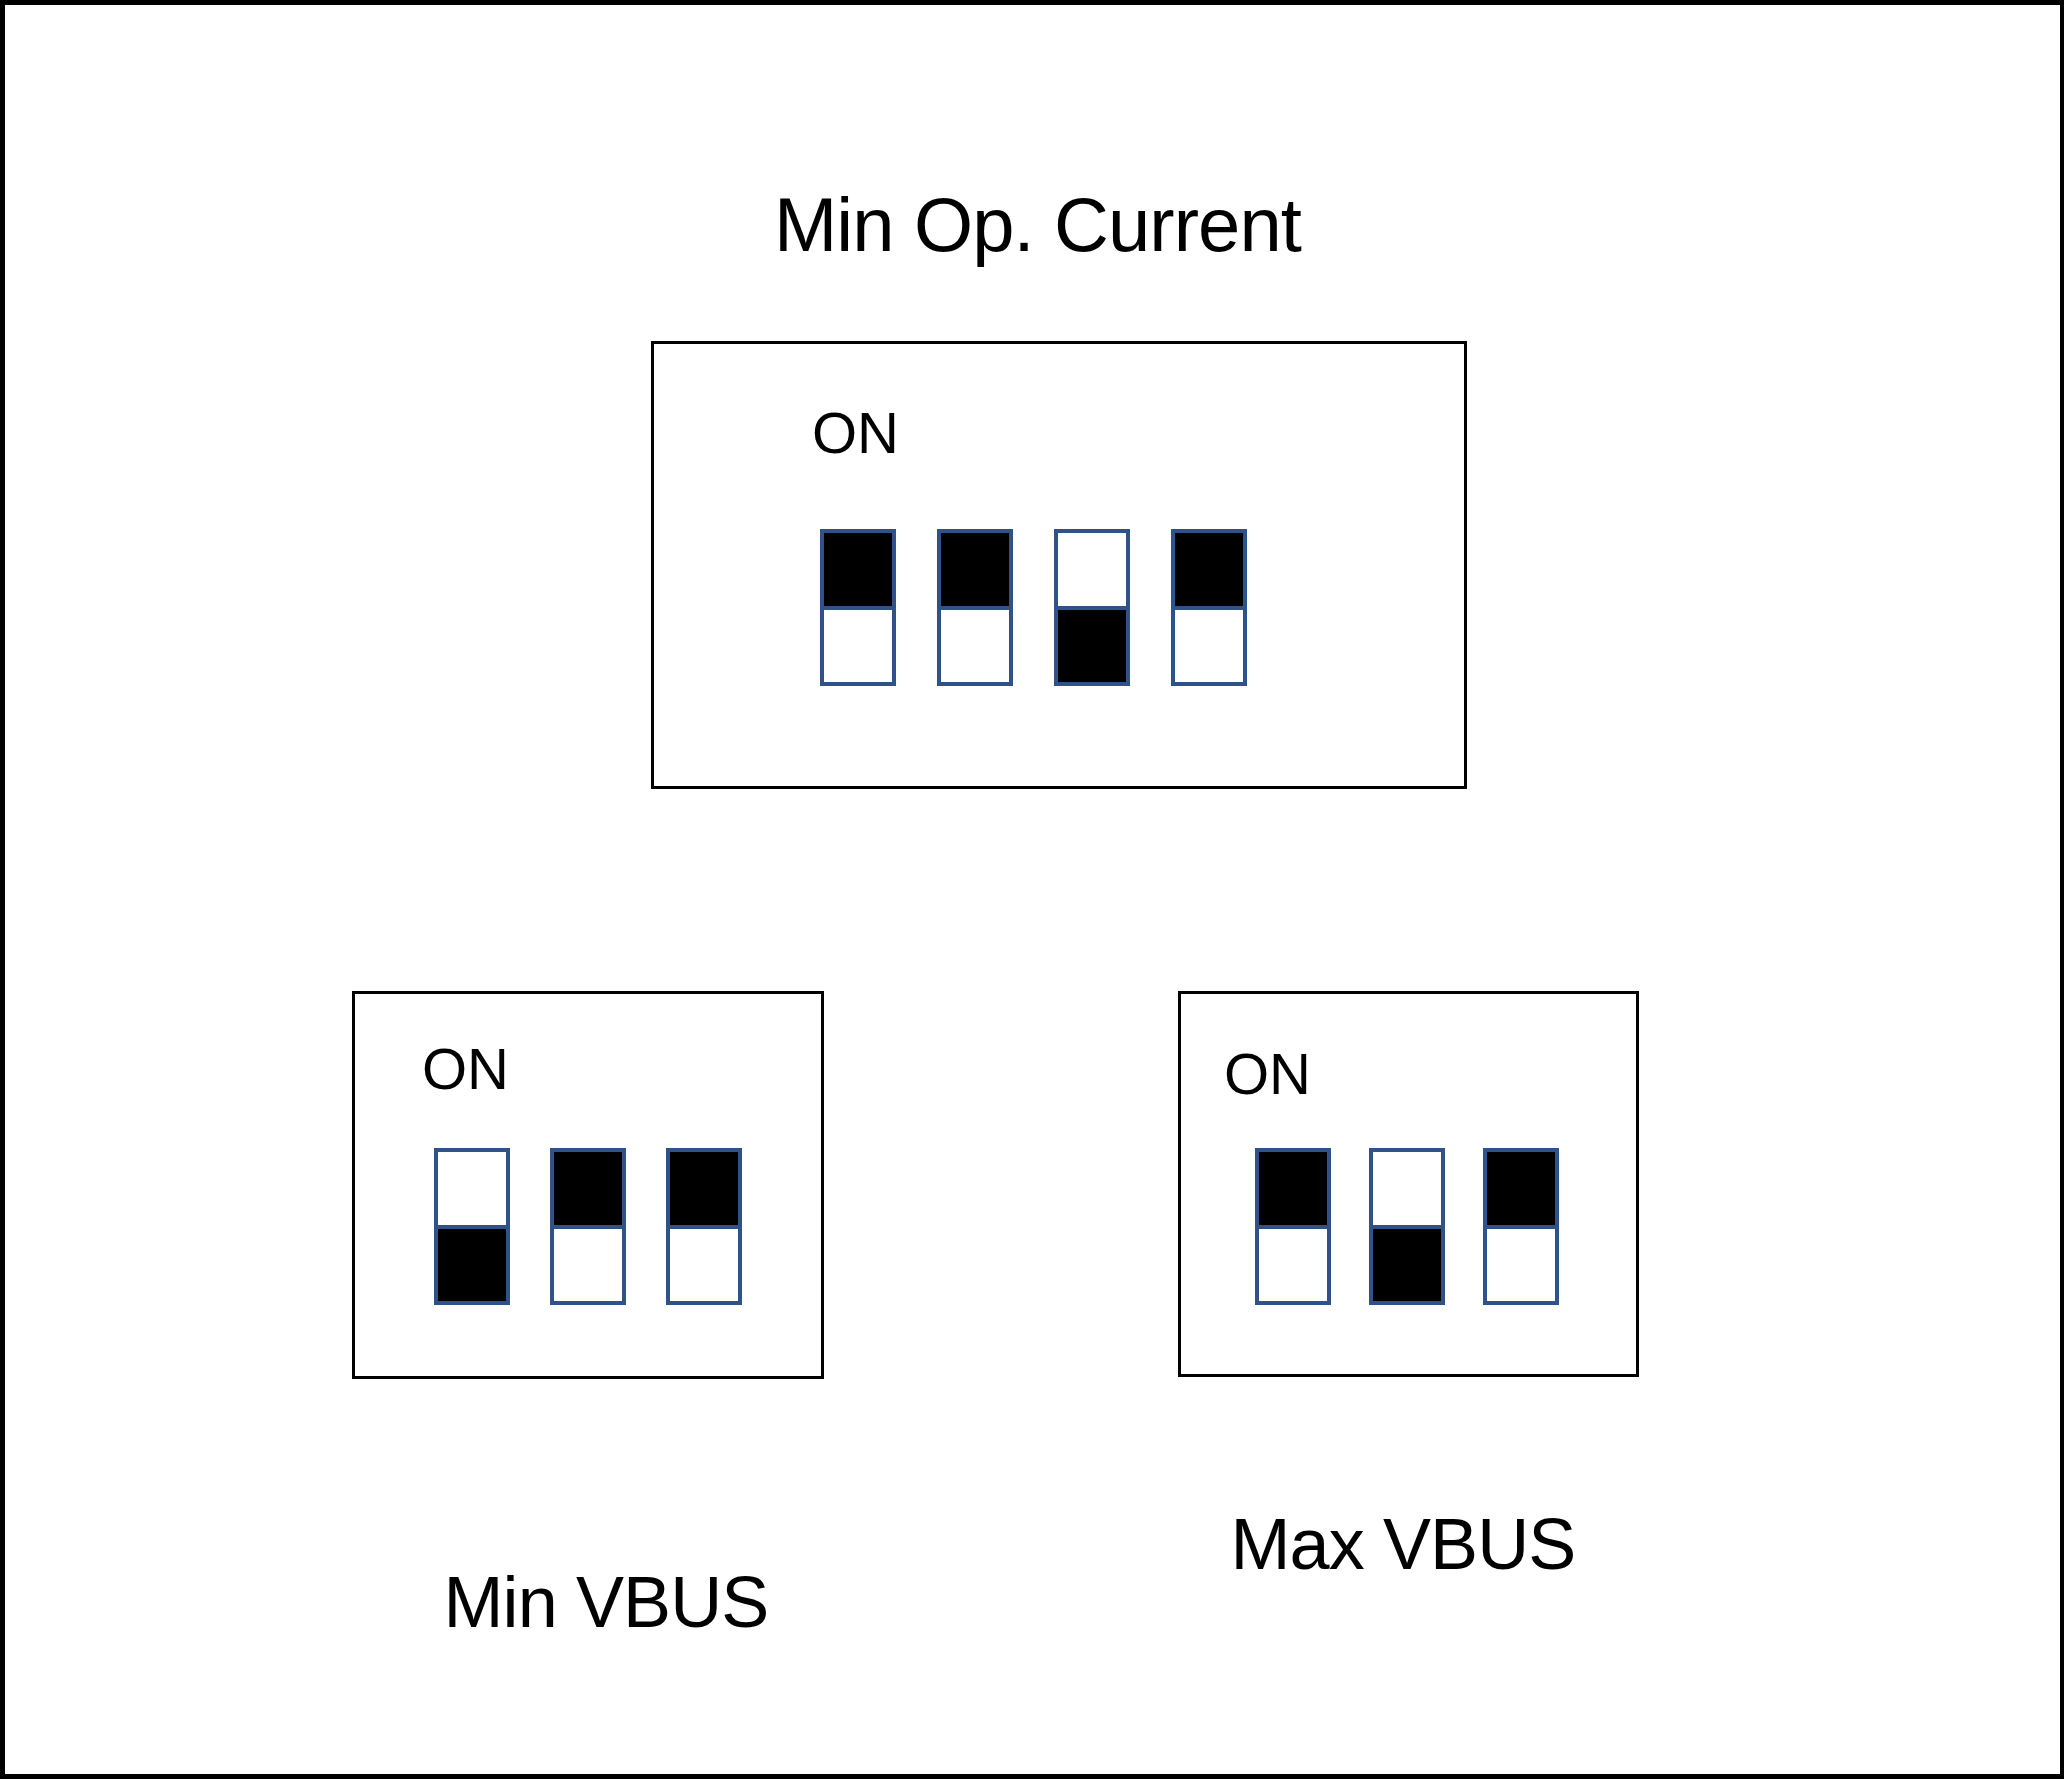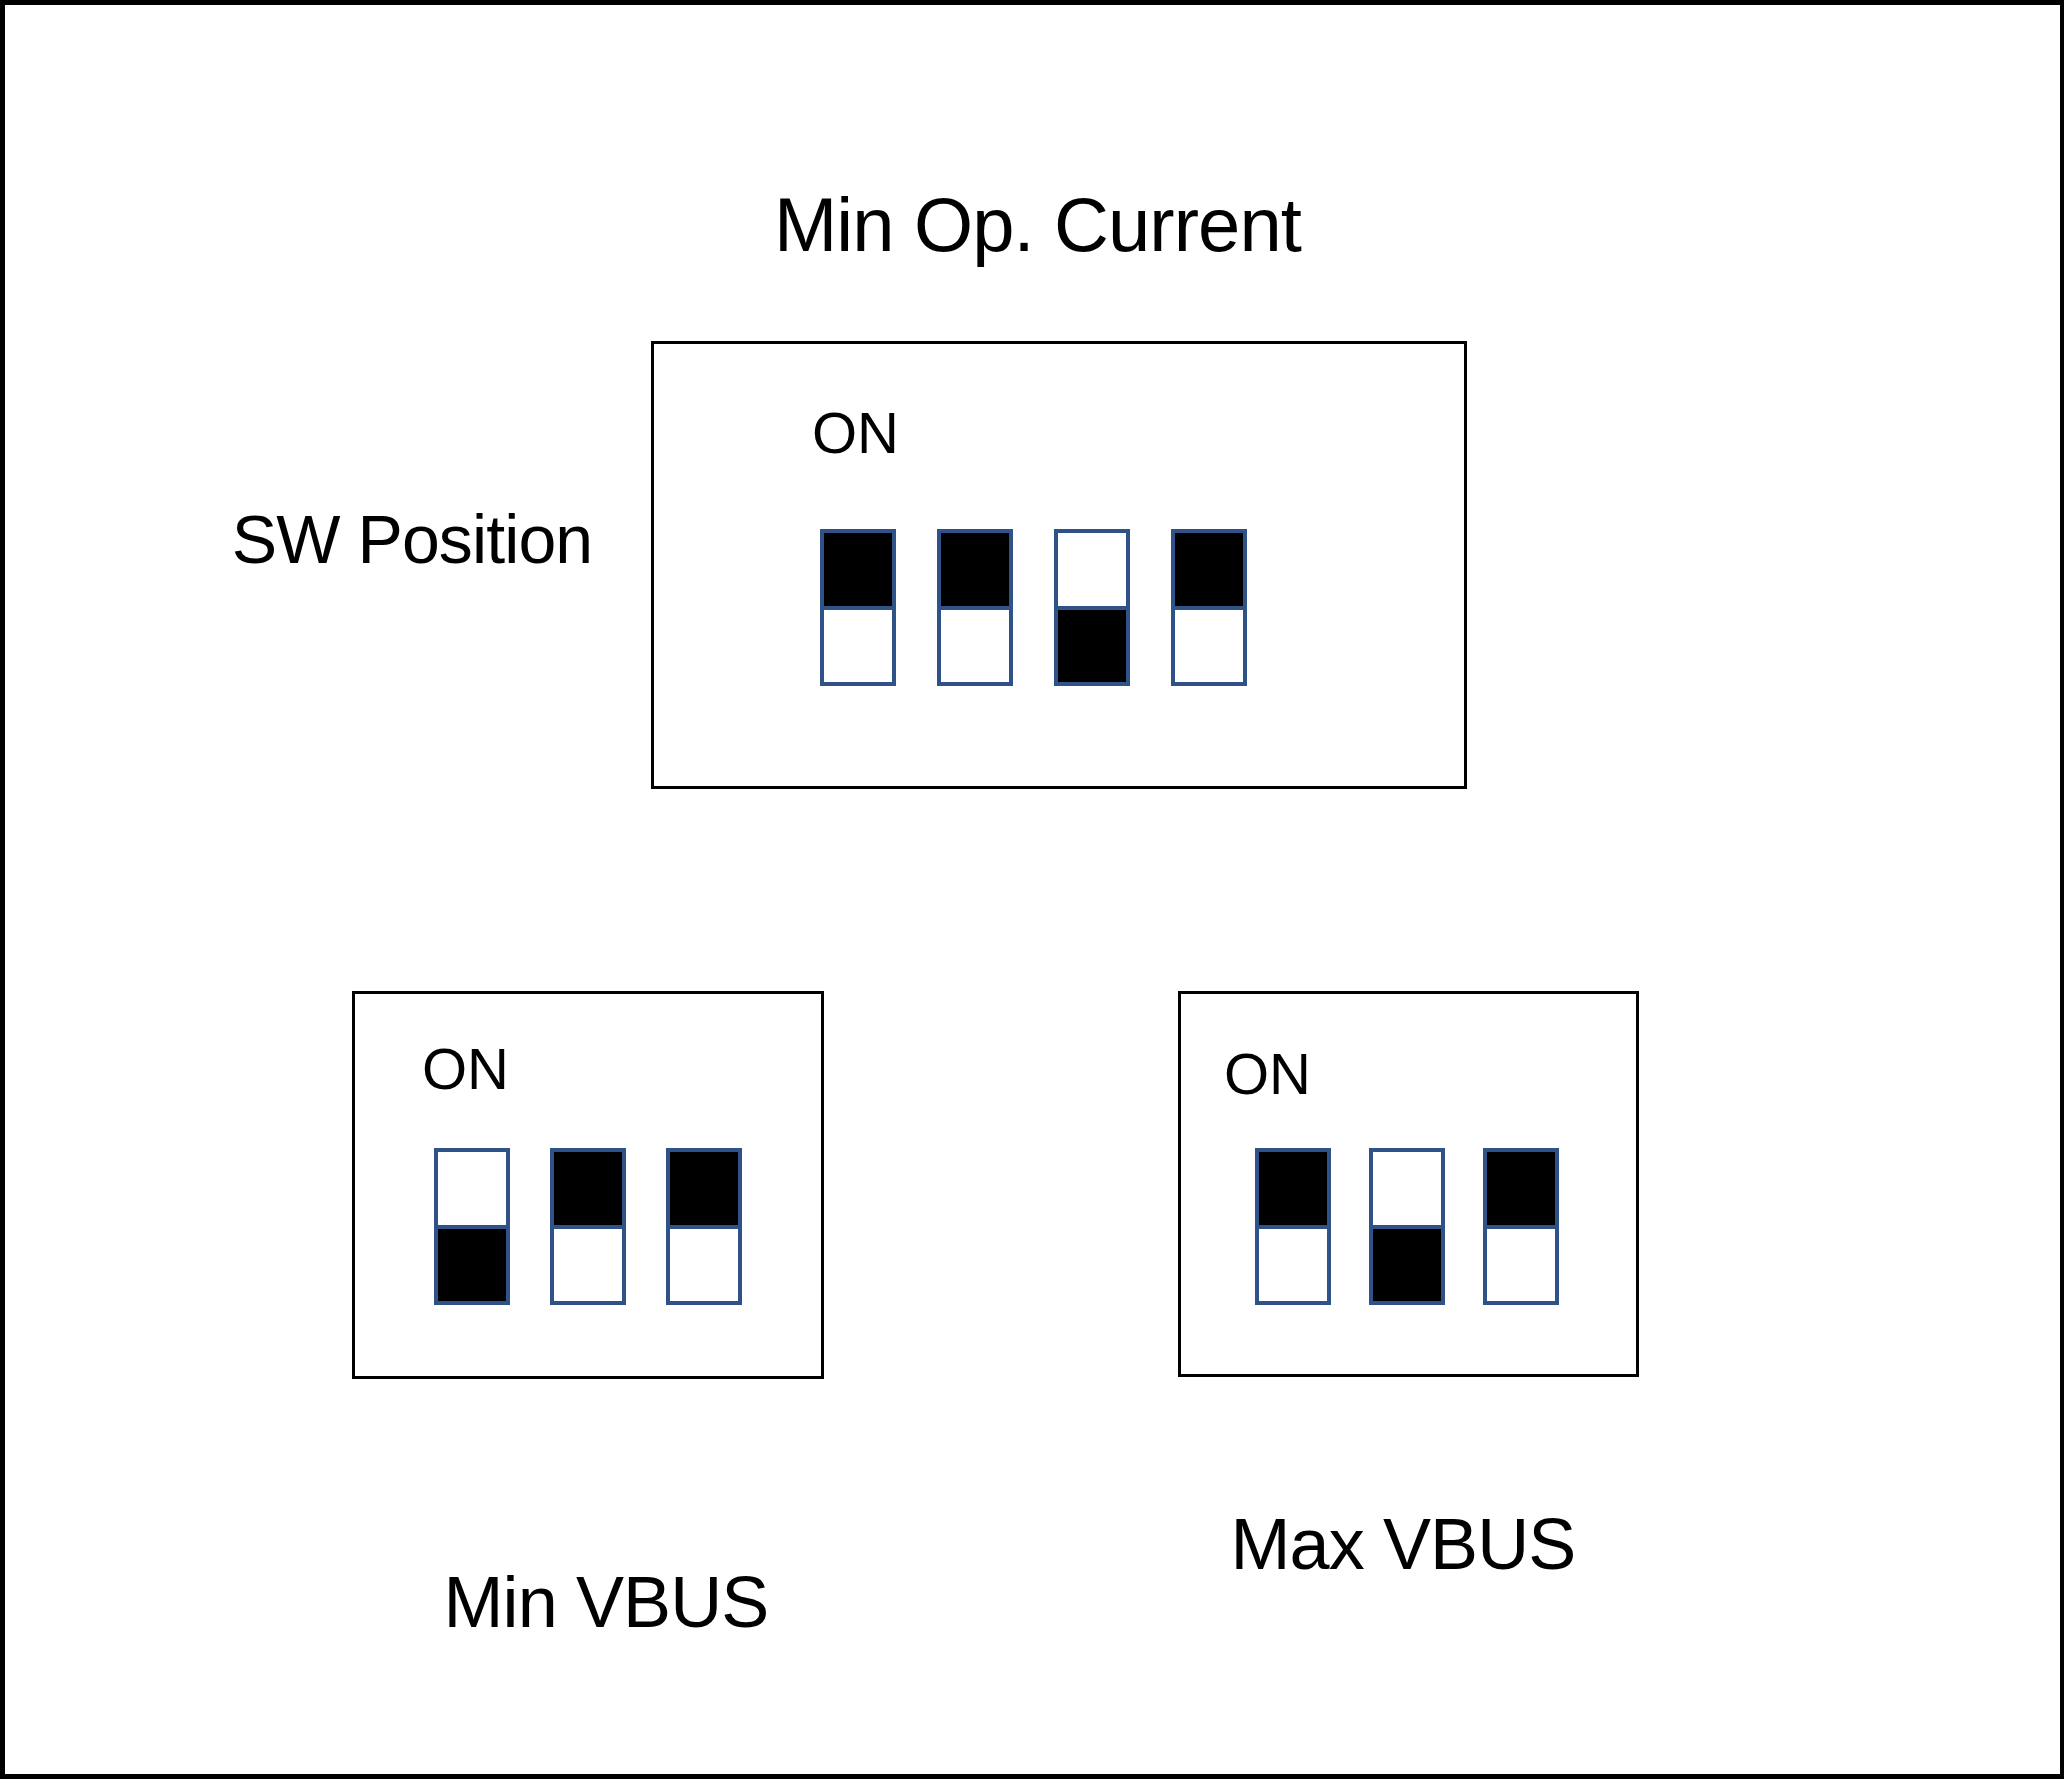--- a/index.html
+++ b/index.html
@@ -78,21 +78,20 @@
     background: var(--on-fill, #000000);
   }
 </style>
 </head>
 <body>
 
 <div class="page" style="--bg: #FFFFFF; --frame: #000000; --text: #000000; --sw-border: #2F5389; --on-fill: #000000; --off-fill: #FFFFFF;">
 
   <div class="label title-label">Min Op. Current</div>
 
-  <div class="label row-label">SW Position</div>
 
   <div class="dip-box box-sw-position">
     <div class="on-label">ON</div>
     <div class="switch-row">
         <div class="dip-switch">
           <div class="dip-cell upper filled"></div>
           <div class="dip-cell lower"></div>
         </div>
         <div class="dip-switch">
           <div class="dip-cell upper filled"></div>

